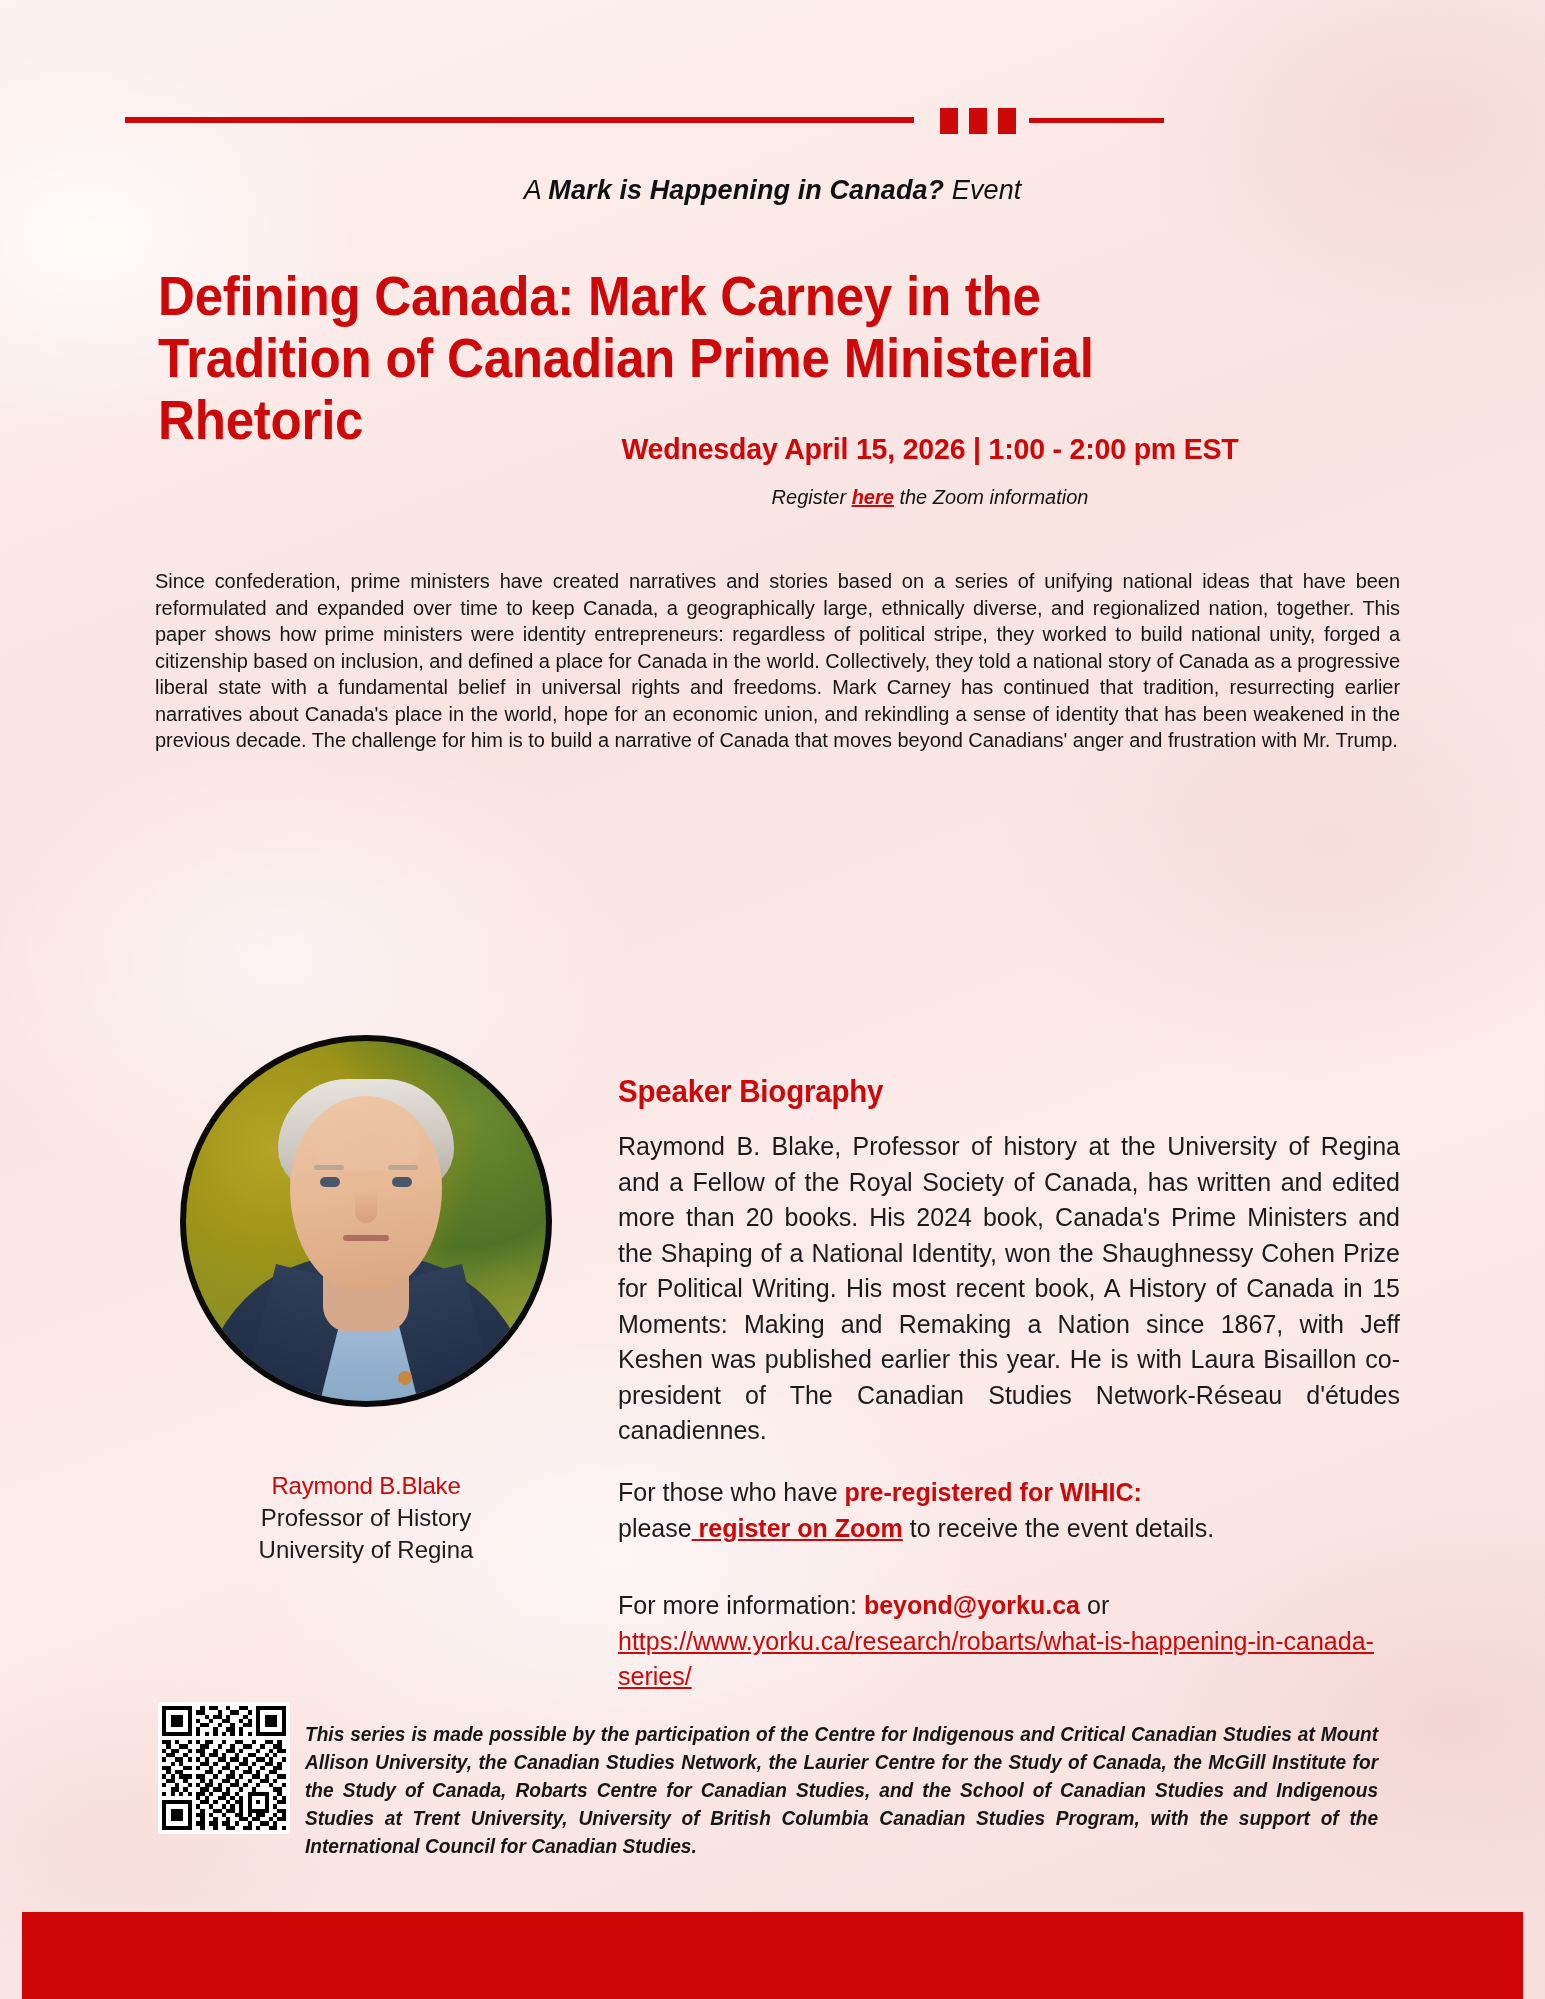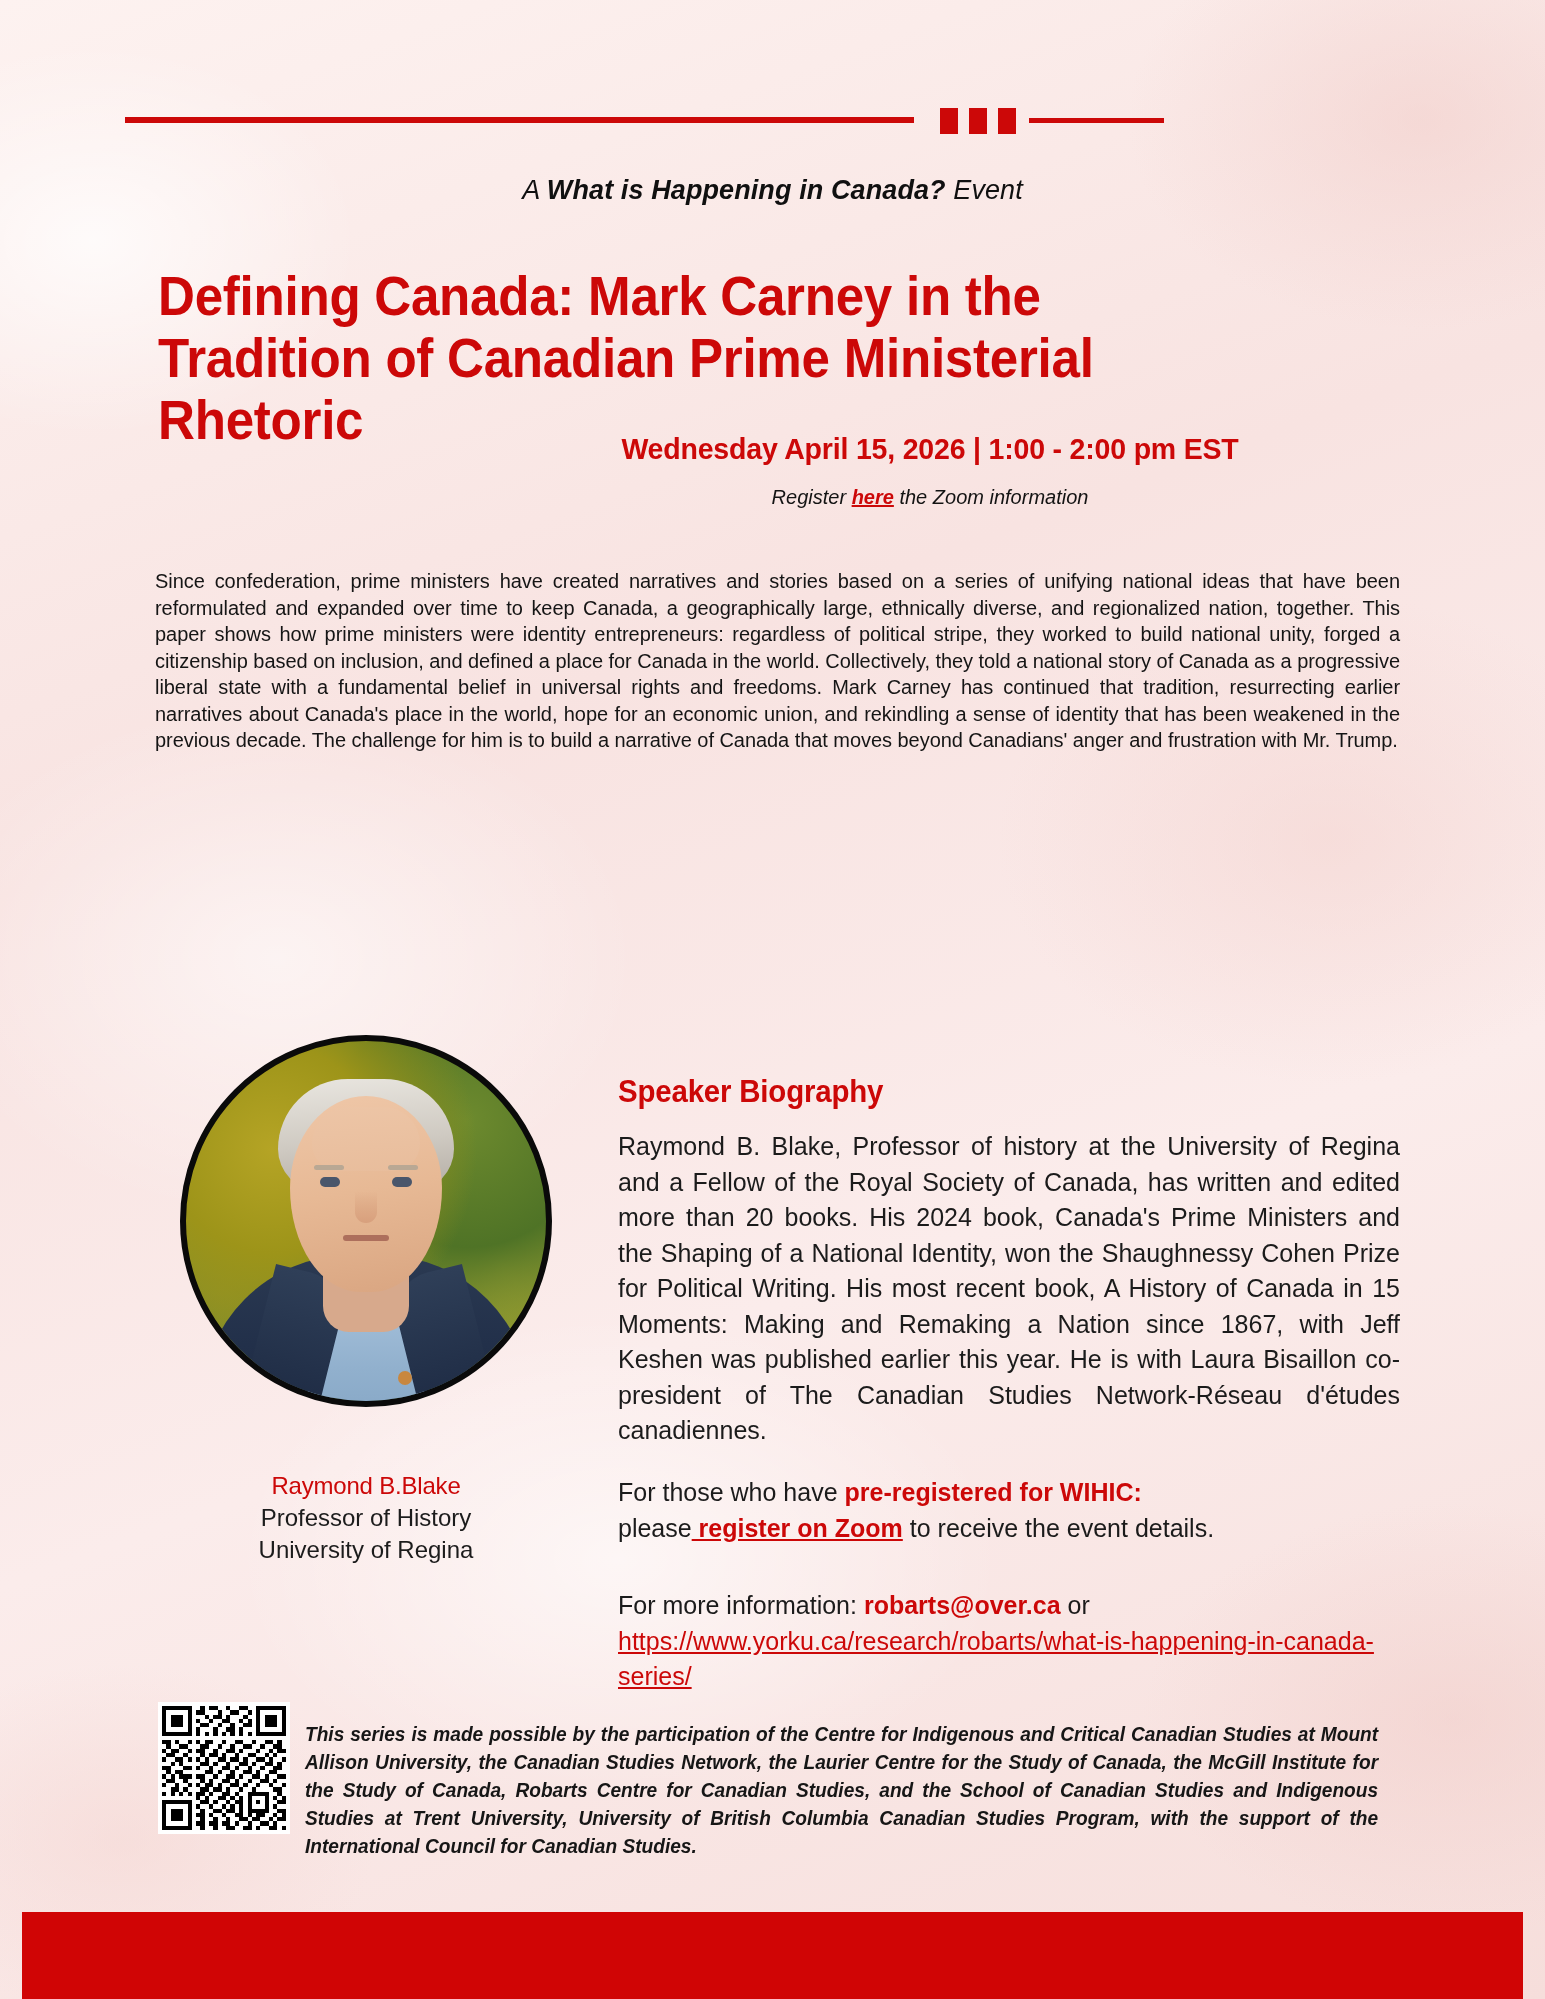--- a/index.html
+++ b/index.html
@@ -426,21 +426,21 @@
 <div id="poster">
 
   <div id="header-deco">
     <div class="rule-long"></div>
     <div class="sq s1"></div>
     <div class="sq s2"></div>
     <div class="sq s3"></div>
     <div class="rule-short"></div>
   </div>
 
-  <div id="eyebrow"><span>A </span><span class="b">What is Happening in Canada?</span><span> Event</span></div>
+  <div id="eyebrow"><span>A </span><span class="b">Mark is Happening in Canada?</span><span> Event</span></div>
 
   <h1 id="title">Defining Canada: Mark Carney in the Tradition of Canadian Prime Ministerial Rhetoric</h1>
 
   <div id="datetime">Wednesday April 15, 2026 | 1:00 - 2:00 pm EST</div>
 
   <div id="register-line"><span>Register </span><a class="lk" href="#">here</a><span> the Zoom information</span></div>
 
   <p id="abstract">Since confederation, prime ministers have created narratives and stories based on a series of unifying national ideas that have been reformulated and expanded over time to keep Canada, a geographically large, ethnically diverse, and regionalized nation, together. This paper shows how prime ministers were identity entrepreneurs: regardless of political stripe, they worked to build national unity, forged a citizenship based on inclusion, and defined a place for Canada in the world. Collectively, they told a national story of Canada as a progressive liberal state with a fundamental belief in universal rights and freedoms. Mark Carney has continued that tradition, resurrecting earlier narratives about Canada's place in the world, hope for an economic union, and rekindling a sense of identity that has been weakened in the previous decade. The challenge for him is to build a narrative of Canada that moves beyond Canadians' anger and frustration with Mr. Trump.</p>
 
 
@@ -471,21 +471,21 @@
   </div>
 
   <h2 id="bio-heading">Speaker Biography</h2>
   <p id="bio-body">Raymond  B. Blake, Professor of history at the University of Regina and a Fellow of the Royal Society of Canada, has written and edited more than 20 books. His 2024 book, Canada's Prime Ministers and the Shaping of a National Identity, won the Shaughnessy Cohen Prize for Political Writing. His most recent book, A History of Canada in 15 Moments: Making and Remaking a Nation since 1867, with Jeff Keshen was published earlier this year. He is with Laura Bisaillon co-president of The Canadian Studies Network-Réseau d'études canadiennes.</p>
 
   <div id="prereg">
     <div><span>For those who have </span><span class="hot">pre-registered for WIHIC:</span></div>
     <div><span>please</span><a class="hotlink" href="#"> register on Zoom</a><span> to receive the event details.</span></div>
   </div>
 
-  <div id="contact"><span>For more information: </span><span class="email">robarts@over.ca</span><span> or </span><a class="url" href="#">https://www.yorku.ca/research/robarts/what-is-happening-in-canada-series/</a></div>
+  <div id="contact"><span>For more information: </span><span class="email">beyond@yorku.ca</span><span> or </span><a class="url" href="#">https://www.yorku.ca/research/robarts/what-is-happening-in-canada-series/</a></div>
 
   <div id="qr">
     <svg viewBox="0 0 29 29" shape-rendering="crispEdges" aria-hidden="true">
       <rect width="29" height="29" fill="#ffffff"></rect>
       <g fill="#000000">
 
         <rect x="0" y="0" width="7" height="1"></rect>
           <rect x="0" y="6" width="7" height="1"></rect>
         <rect x="0" y="0" width="1" height="7"></rect>
           <rect x="6" y="0" width="1" height="7"></rect>

